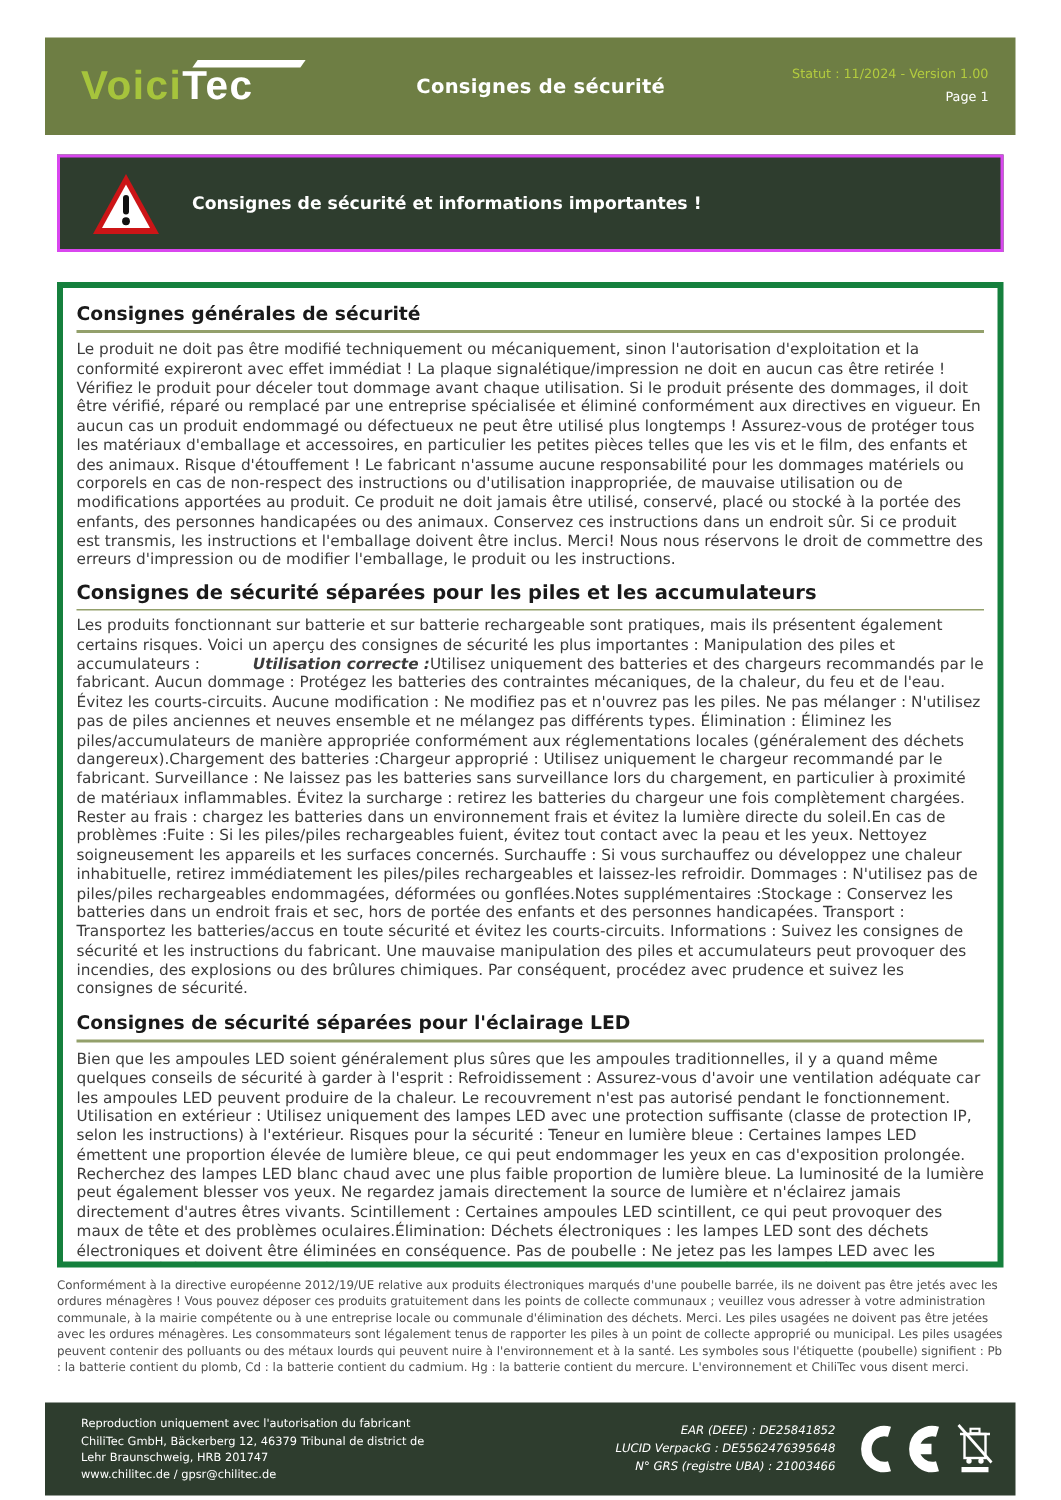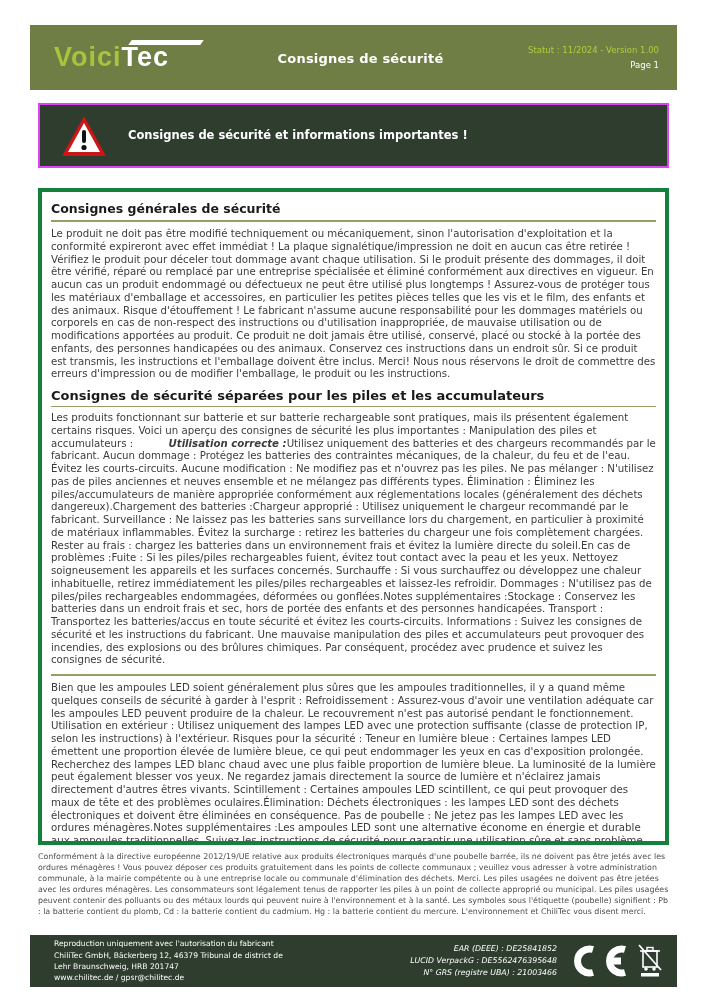--- a/index.html
+++ b/index.html
@@ -48,21 +48,21 @@
   .para { font-size:10.2px; color:#3c3c3c; line-height:1.25; margin-bottom:7px; }
   .subhead { font-size:13px; font-weight:bold; color:#1a1a1a; margin-top:3px; }
   .emph { font-weight:bold; font-style:italic;padding-left:32px; }
   
   .fineprint {
     position:absolute; top:852px; left:38px; right:38px;
     font-size:7.9px; color:#4f4f4f; line-height:1.38;
   }
   
   .footer {
-    position:absolute; top:935px; left:30px; right:30px; height:52px;
+    position:absolute; top:935px; left:30px; right:30px; height:62px;
     background:#2e3d2e; color:#fff; display:flex; align-items:center;
   }
   .footer-left { padding-left:24px; font-size:7.6px; line-height:1.5; flex:1; }
   .footer-right { text-align:right; font-size:7.8px; line-height:1.55; padding-right:12px;font-style:italic; }
   .footer-marks { display:flex; align-items:center; gap:6px; padding-right:14px; }
 </style>
 </head>
 <body>
 
 <div class="page">
@@ -97,20 +97,21 @@
 
   <div class="main-box">
     <div class="h1">Consignes générales de sécurité</div>
     <hr class="rule">
     <div class="para">Le produit ne doit pas être modifié techniquement ou mécaniquement, sinon l'autorisation d'exploitation et la conformité expireront avec effet immédiat ! La plaque signalétique/impression ne doit en aucun cas être retirée ! Vérifiez le produit pour déceler tout dommage avant chaque utilisation. Si le produit présente des dommages, il doit être vérifié, réparé ou remplacé par une entreprise spécialisée et éliminé conformément aux directives en vigueur. En aucun cas un produit endommagé ou défectueux ne peut être utilisé plus longtemps ! Assurez-vous de protéger tous les matériaux d'emballage et accessoires, en particulier les petites pièces telles que les vis et le film, des enfants et des animaux. Risque d'étouffement ! Le fabricant n'assume aucune responsabilité pour les dommages matériels ou corporels en cas de non-respect des instructions ou d'utilisation inappropriée, de mauvaise utilisation ou de modifications apportées au produit. Ce produit ne doit jamais être utilisé, conservé, placé ou stocké à la portée des enfants, des personnes handicapées ou des animaux. Conservez ces instructions dans un endroit sûr. Si ce produit est transmis, les instructions et l'emballage doivent être inclus. Merci! Nous nous réservons le droit de commettre des erreurs d'impression ou de modifier l'emballage, le produit ou les instructions.</div>
 
     <div class="subhead">Consignes de sécurité séparées pour les piles et les accumulateurs</div>
     <hr class="rule-thin">
     <div class="para"><span>Les produits fonctionnant sur batterie et sur batterie rechargeable sont pratiques, mais ils présentent également certains risques. Voici un aperçu des consignes de sécurité les plus importantes : Manipulation des piles et accumulateurs : </span><span class="emph">Utilisation correcte :</span><span>Utilisez uniquement des batteries et des chargeurs recommandés par le fabricant. Aucun dommage : Protégez les batteries des contraintes mécaniques, de la chaleur, du feu et de l'eau. Évitez les courts-circuits. Aucune modification : Ne modifiez pas et n'ouvrez pas les piles. Ne pas mélanger : N'utilisez pas de piles anciennes et neuves ensemble et ne mélangez pas différents types. Élimination : Éliminez les piles/accumulateurs de manière appropriée conformément aux réglementations locales (généralement des déchets dangereux).Chargement des batteries :Chargeur approprié : Utilisez uniquement le chargeur recommandé par le fabricant. Surveillance : Ne laissez pas les batteries sans surveillance lors du chargement, en particulier à proximité de matériaux inflammables. Évitez la surcharge : retirez les batteries du chargeur une fois complètement chargées. Rester au frais : chargez les batteries dans un environnement frais et évitez la lumière directe du soleil.En cas de problèmes :Fuite : Si les piles/piles rechargeables fuient, évitez tout contact avec la peau et les yeux. Nettoyez soigneusement les appareils et les surfaces concernés. Surchauffe : Si vous surchauffez ou développez une chaleur inhabituelle, retirez immédiatement les piles/piles rechargeables et laissez-les refroidir. Dommages : N'utilisez pas de piles/piles rechargeables endommagées, déformées ou gonflées.Notes supplémentaires :Stockage : Conservez les batteries dans un endroit frais et sec, hors de portée des enfants et des personnes handicapées. Transport : Transportez les batteries/accus en toute sécurité et évitez les courts-circuits. Informations : Suivez les consignes de sécurité et les instructions du fabricant. Une mauvaise manipulation des piles et accumulateurs peut provoquer des incendies, des explosions ou des brûlures chimiques. Par conséquent, procédez avec prudence et suivez les consignes de sécurité.</span></div>
 
+    <div class="h1">Consignes de sécurité séparées pour l'éclairage LED</div>
     <hr class="rule">
     <div class="para">Bien que les ampoules LED soient généralement plus sûres que les ampoules traditionnelles, il y a quand même quelques conseils de sécurité à garder à l'esprit : Refroidissement : Assurez-vous d'avoir une ventilation adéquate car les ampoules LED peuvent produire de la chaleur. Le recouvrement n'est pas autorisé pendant le fonctionnement. Utilisation en extérieur : Utilisez uniquement des lampes LED avec une protection suffisante (classe de protection IP, selon les instructions) à l'extérieur. Risques pour la sécurité : Teneur en lumière bleue : Certaines lampes LED émettent une proportion élevée de lumière bleue, ce qui peut endommager les yeux en cas d'exposition prolongée. Recherchez des lampes LED blanc chaud avec une plus faible proportion de lumière bleue. La luminosité de la lumière peut également blesser vos yeux. Ne regardez jamais directement la source de lumière et n'éclairez jamais directement d'autres êtres vivants. Scintillement : Certaines ampoules LED scintillent, ce qui peut provoquer des maux de tête et des problèmes oculaires.Élimination: Déchets électroniques : les lampes LED sont des déchets électroniques et doivent être éliminées en conséquence. Pas de poubelle : Ne jetez pas les lampes LED avec les ordures ménagères.Notes supplémentaires :Les ampoules LED sont une alternative économe en énergie et durable aux ampoules traditionnelles. Suivez les instructions de sécurité pour garantir une utilisation sûre et sans problème.</div>
   </div>
 
   <div class="fineprint">Conformément à la directive européenne 2012/19/UE relative aux produits électroniques marqués d'une poubelle barrée, ils ne doivent pas être jetés avec les ordures ménagères ! Vous pouvez déposer ces produits gratuitement dans les points de collecte communaux ; veuillez vous adresser à votre administration communale, à la mairie compétente ou à une entreprise locale ou communale d'élimination des déchets. Merci. Les piles usagées ne doivent pas être jetées avec les ordures ménagères. Les consommateurs sont légalement tenus de rapporter les piles à un point de collecte approprié ou municipal. Les piles usagées peuvent contenir des polluants ou des métaux lourds qui peuvent nuire à l'environnement et à la santé. Les symboles sous l'étiquette (poubelle) signifient : Pb : la batterie contient du plomb, Cd : la batterie contient du cadmium. Hg : la batterie contient du mercure. L'environnement et ChiliTec vous disent merci.</div>
 
   <div class="footer">
     <div class="footer-left">
       <div>Reproduction uniquement avec l'autorisation du fabricant</div>
       <div>ChiliTec GmbH, Bäckerberg 12, 46379 Tribunal de district de</div>

